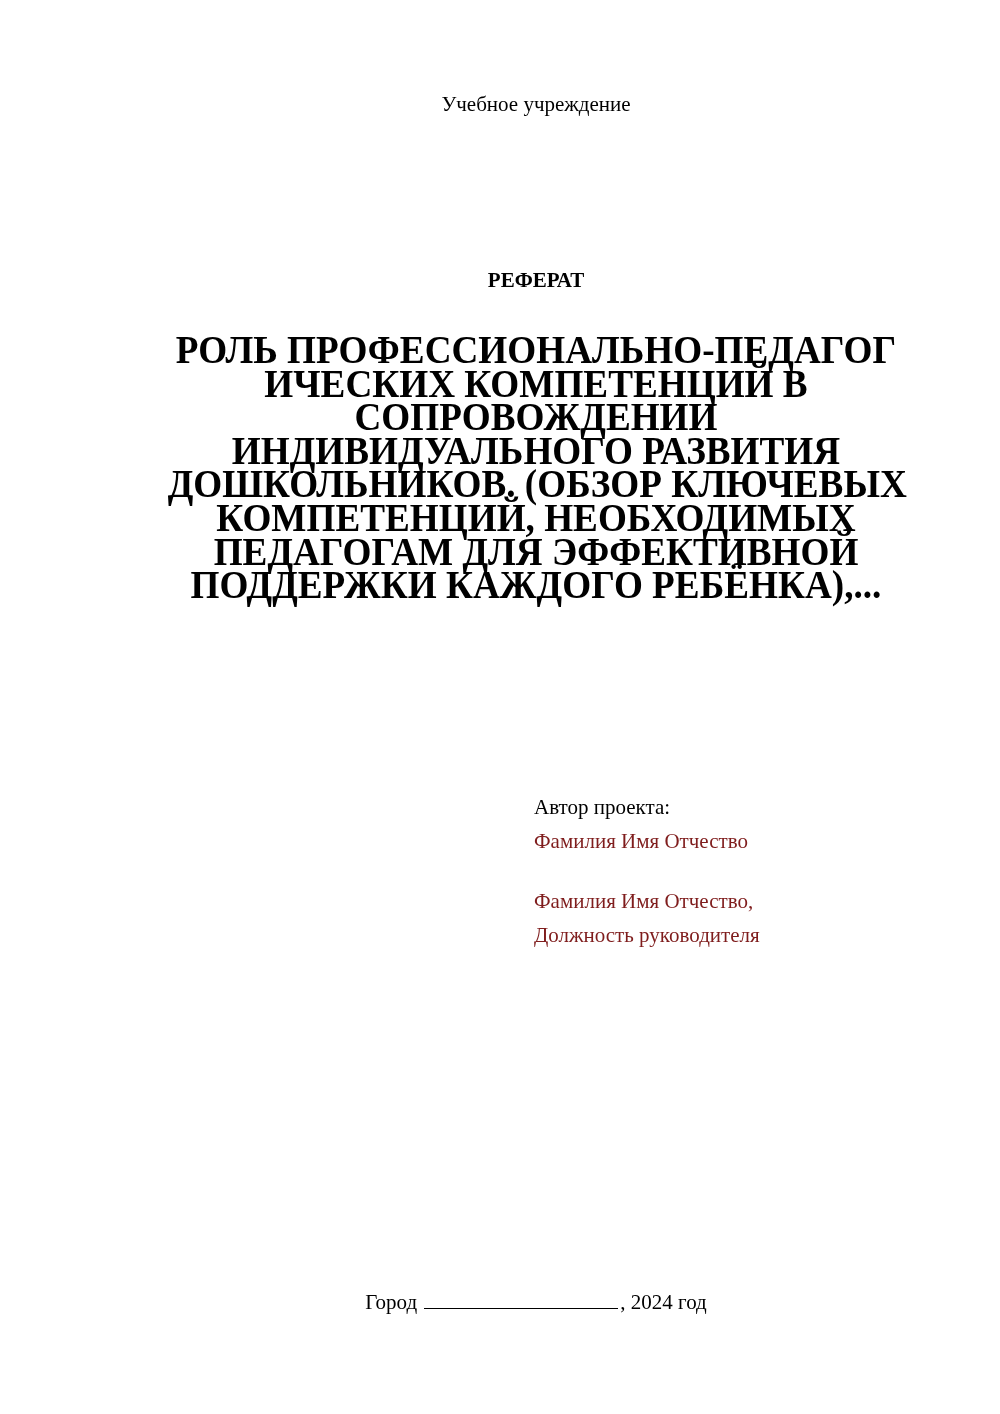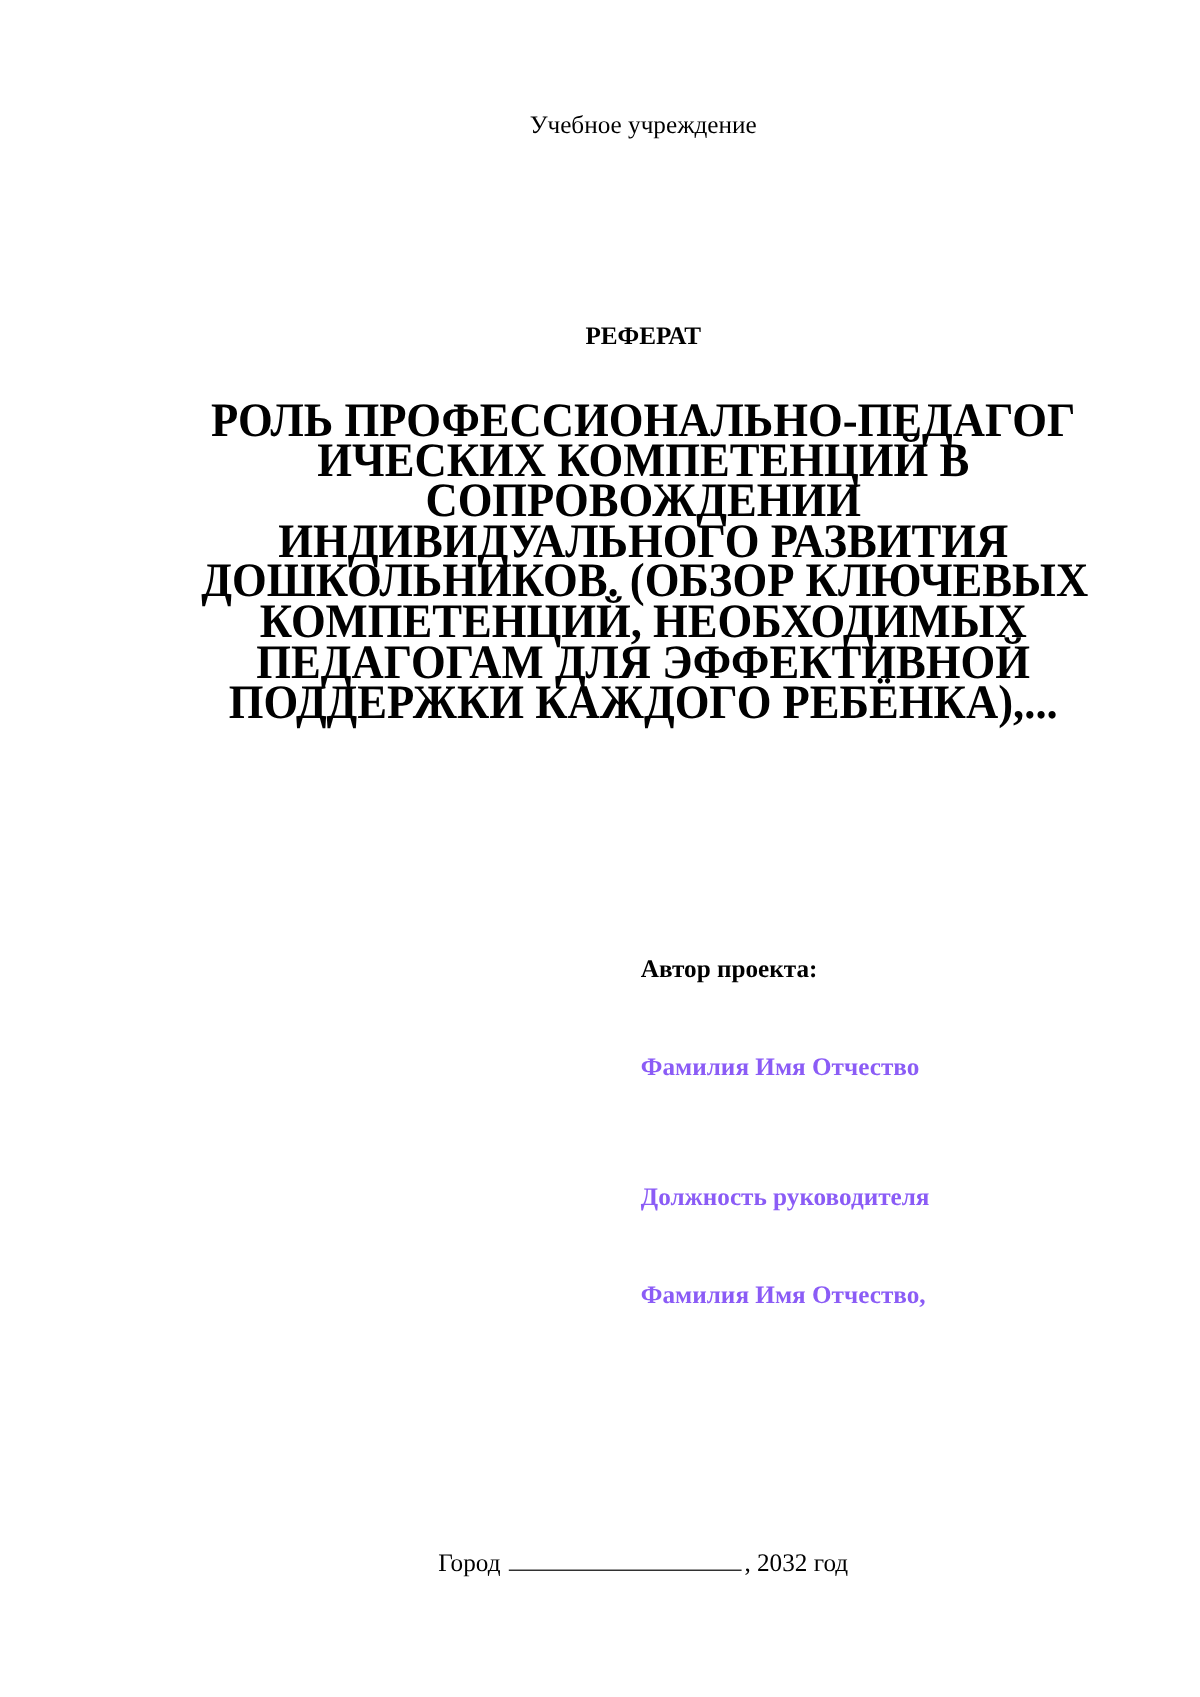--- a/index.html
+++ b/index.html
@@ -47,24 +47,23 @@
     .title-line {
       display: block;
       white-space: nowrap;
     }
     .credits {
       position: absolute;
       left: 534px;
       top: 790px;
       font-size: 21px;
       line-height: 34px;
-      font-weight: bold;
     }
     .credits .label { color: #000000; }
-    .credits .value { color: #8b5cf6; margin-top: 48px; }
+    .credits .value { color: #7f1d1d; }
     .credits .gap { height: 26px; }
     .footer {
       position: absolute;
       top: 1290px;
       left: 0;
       width: 1072px;
       text-align: center;
       font-size: 21px;
     }
     .blank {
@@ -92,21 +91,21 @@
     <span class="title-line">ДОШКОЛЬНИКОВ. (ОБЗОР КЛЮЧЕВЫХ</span>
     <span class="title-line">КОМПЕТЕНЦИЙ, НЕОБХОДИМЫХ</span>
     <span class="title-line">ПЕДАГОГАМ ДЛЯ ЭФФЕКТИВНОЙ</span>
     <span class="title-line">ПОДДЕРЖКИ КАЖДОГО РЕБЁНКА),...</span>
   </div>
 
   <div class="credits">
     <div class="label">Автор проекта:</div>
     <div class="value">Фамилия Имя Отчество</div>
     <div class="gap"></div>
+    <div class="value">Фамилия Имя Отчество,</div>
     <div class="value">Должность руководителя</div>
-    <div class="value">Фамилия Имя Отчество,</div>
   </div>
 
   <div class="footer">
     <span>Город</span>
-    <span class="blank"></span><span>, 2032 год</span>
+    <span class="blank"></span><span>, 2024 год</span>
   </div>
 </div>
 
 </body></html>

